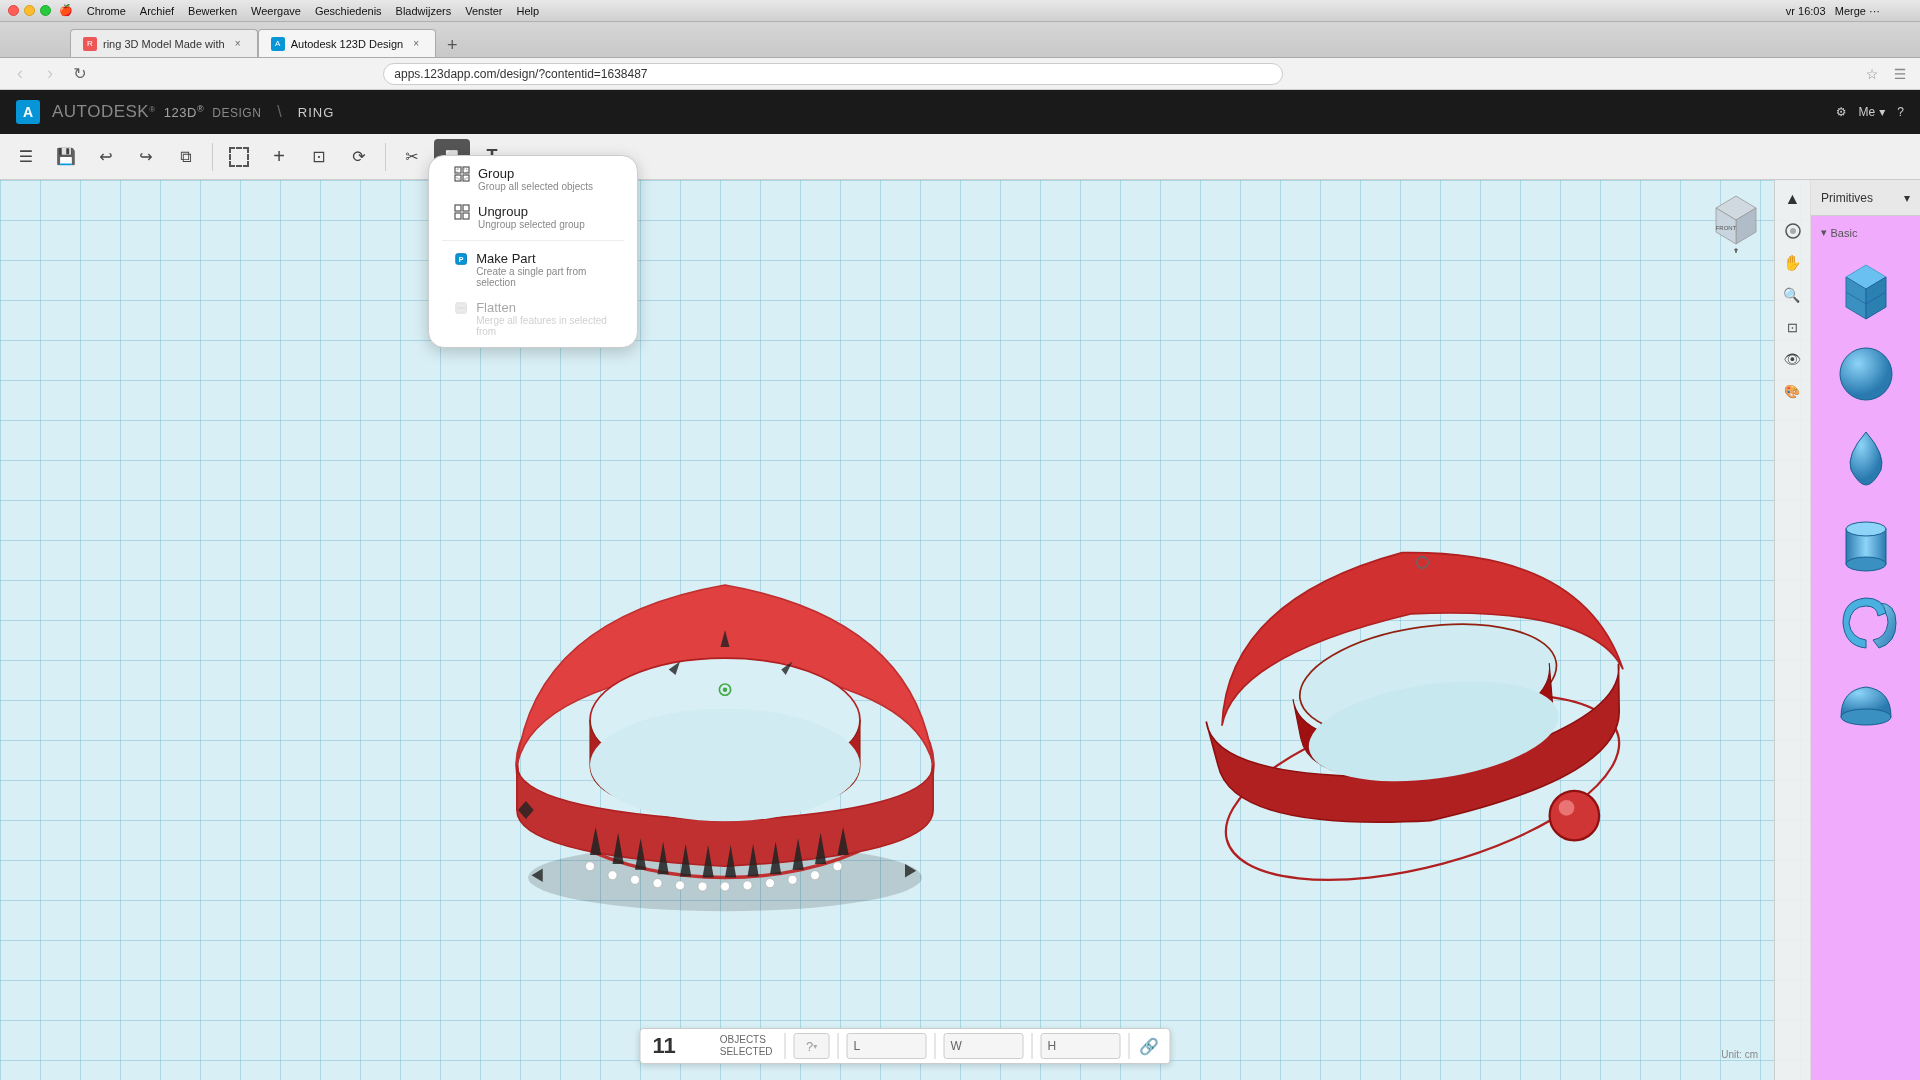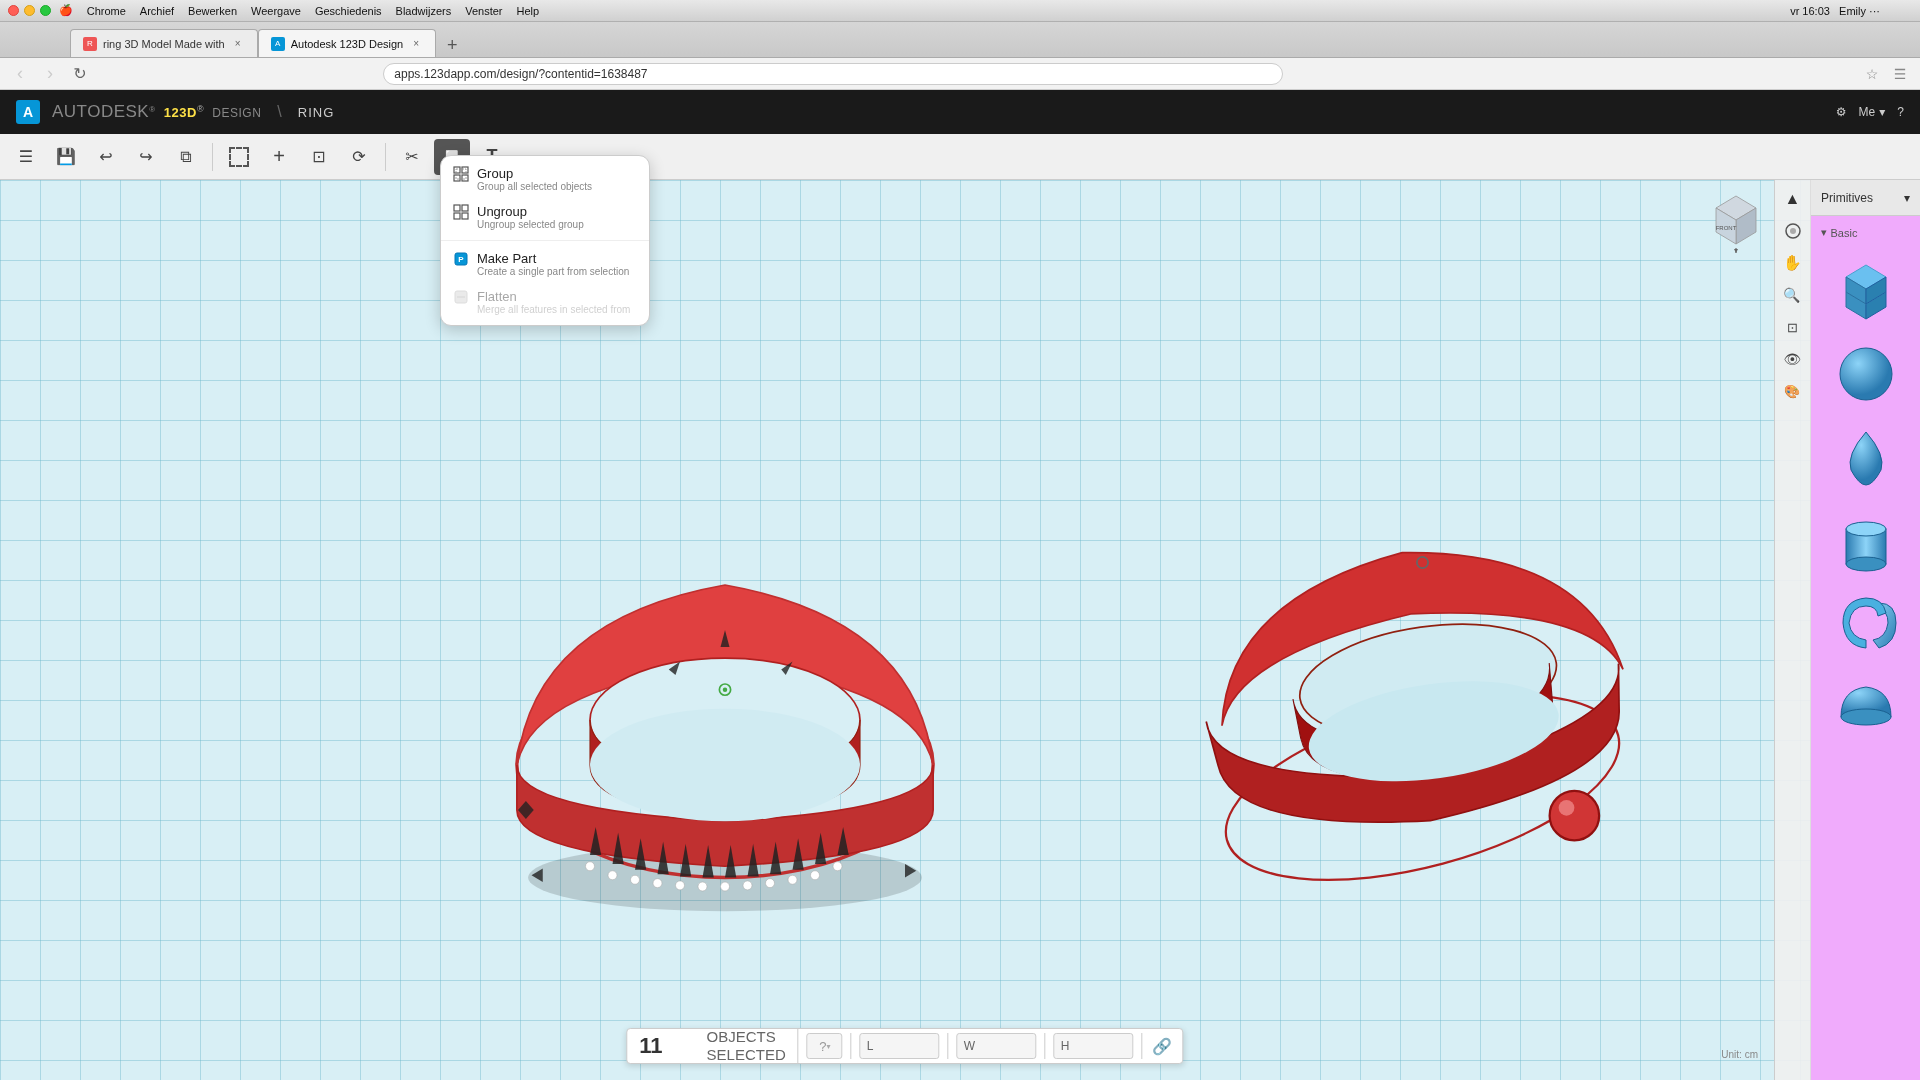--- a/index.html
+++ b/index.html
@@ -307,21 +307,21 @@
       padding: 0 12px;
       gap: 16px;
       border-right: 1px solid #ccc;
     }
     .status-num {
       font-size: 22px;
       font-weight: bold;
       color: #333;
     }
     .status-label {
-      font-size: 15px;
+      font-size: 10px;
       color: #666;
       text-transform: uppercase;
       line-height: 1.2;
       margin-left: 28px;
     }
     .status-dim {
       display: flex;
       align-items: center;
       padding: 0 8px;
       gap: 6px;
@@ -408,25 +408,24 @@
     }
 
     
     .dropdown-menu {
       position: absolute;
       top: 155px;
       left: 428px;
       width: 210px;
       background: white;
       border: 1px solid #ccc;
-      border-radius: 11px;
+      border-radius: 16px;
       box-shadow: 0 4px 16px rgba(0,0,0,0.2);
       z-index: 1000;
-      padding: 4px 0;
-      margin-left: 12px;
+      padding: 4px 13px;
     }
     .menu-item {
       padding: 6px 12px;
       cursor: pointer;
       display: flex;
       flex-direction: column;
       gap: 1px;
     }
     .menu-item.disabled { opacity: 0.4; cursor: default; }
     .menu-item-title {
@@ -463,21 +462,21 @@
     <span>Chrome</span>
     <span>Archief</span>
     <span>Bewerken</span>
     <span>Weergave</span>
     <span>Geschiedenis</span>
     <span>Bladwijzers</span>
     <span>Venster</span>
     <span>Help</span>
   </div>
   <div class="time-area">
-    <span>vr 16:03</span> &nbsp; <span>Emily ···</span>
+    <span>vr 16:03</span> &nbsp; <span>Merge ···</span>
   </div>
 </div>
 
 <div class="tab-bar">
   <div class="tab">
     <div class="tab-favicon" style="background:#e55; font-size:8px; color:white; display:flex; align-items:center; justify-content:center;">R</div>
     <span style="overflow:hidden; text-overflow:ellipsis; white-space:nowrap; max-width:130px; font-size:11px;">ring 3D Model Made with</span>
     <div class="tab-close">×</div>
   </div>
   <div class="tab active">
@@ -500,21 +499,21 @@
     <div class="nav-btn" style="font-size:14px; color:#888;">☰</div>
   </div>
 </div>
 
 <div class="app-header">
   <div class="autodesk-logo">
     <span>A</span>
   </div>
   <div class="app-title">
     <span style="color:#888; font-weight:300; font-size:17px;text-align:center;">AUTODESK</span><sup style="font-size:8px; color:#888;">®</sup>&nbsp;
-    <span style="color:#fde047; font-weight:700; font-size:13px;">123D</span><sup style="font-size:9px; color:#aaa;">®</sup>&nbsp;
+    <span style="color:#a3a3a3; font-weight:400; font-size:13px;">123D</span><sup style="font-size:9px; color:#aaa;">®</sup>&nbsp;
     <span style="color:#888; font-size:12px;">DESIGN</span>
   </div>
   <span class="breadcrumb-sep">\</span>
   <span class="breadcrumb-name">RING</span>
   <div class="header-right">
     <div class="gear-btn">
       <span>⚙</span>
     </div>
     <div class="me-btn">
       <span>Me</span>

